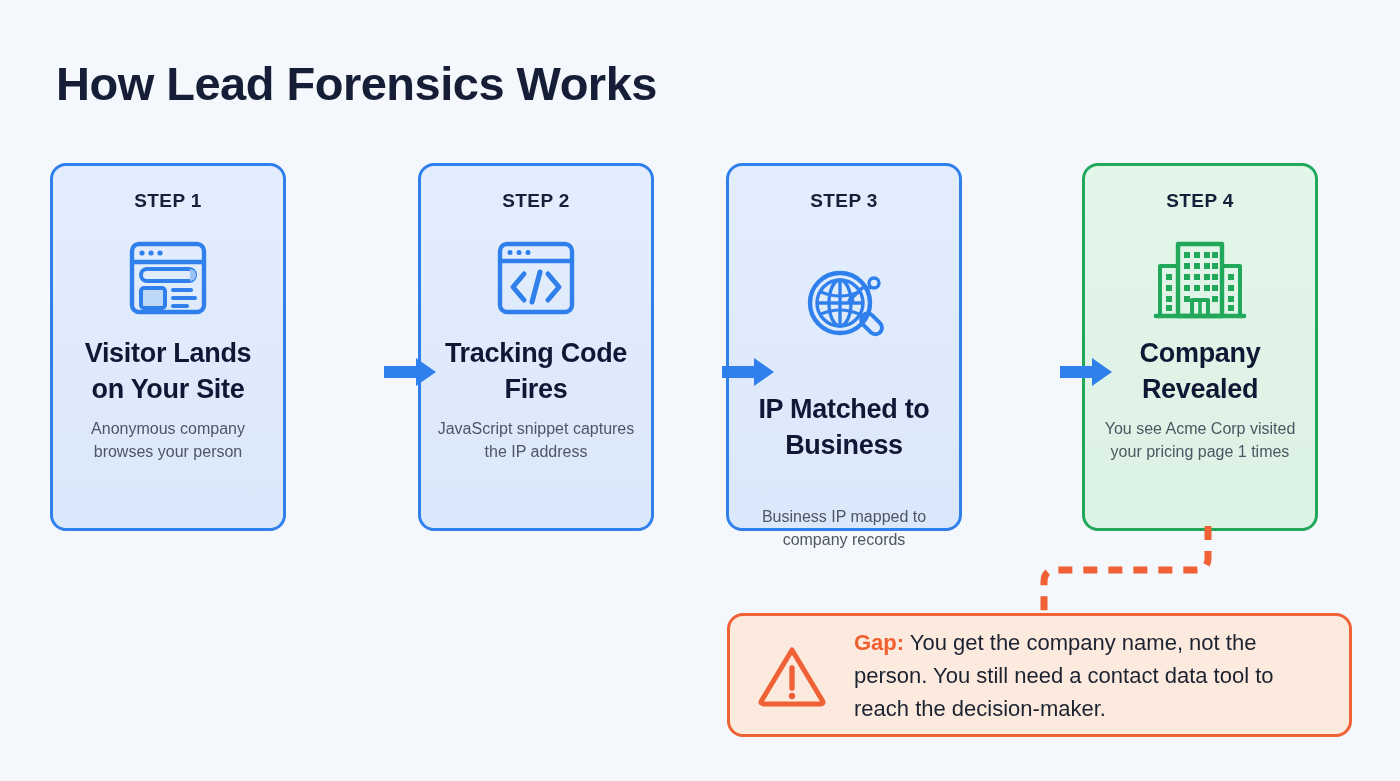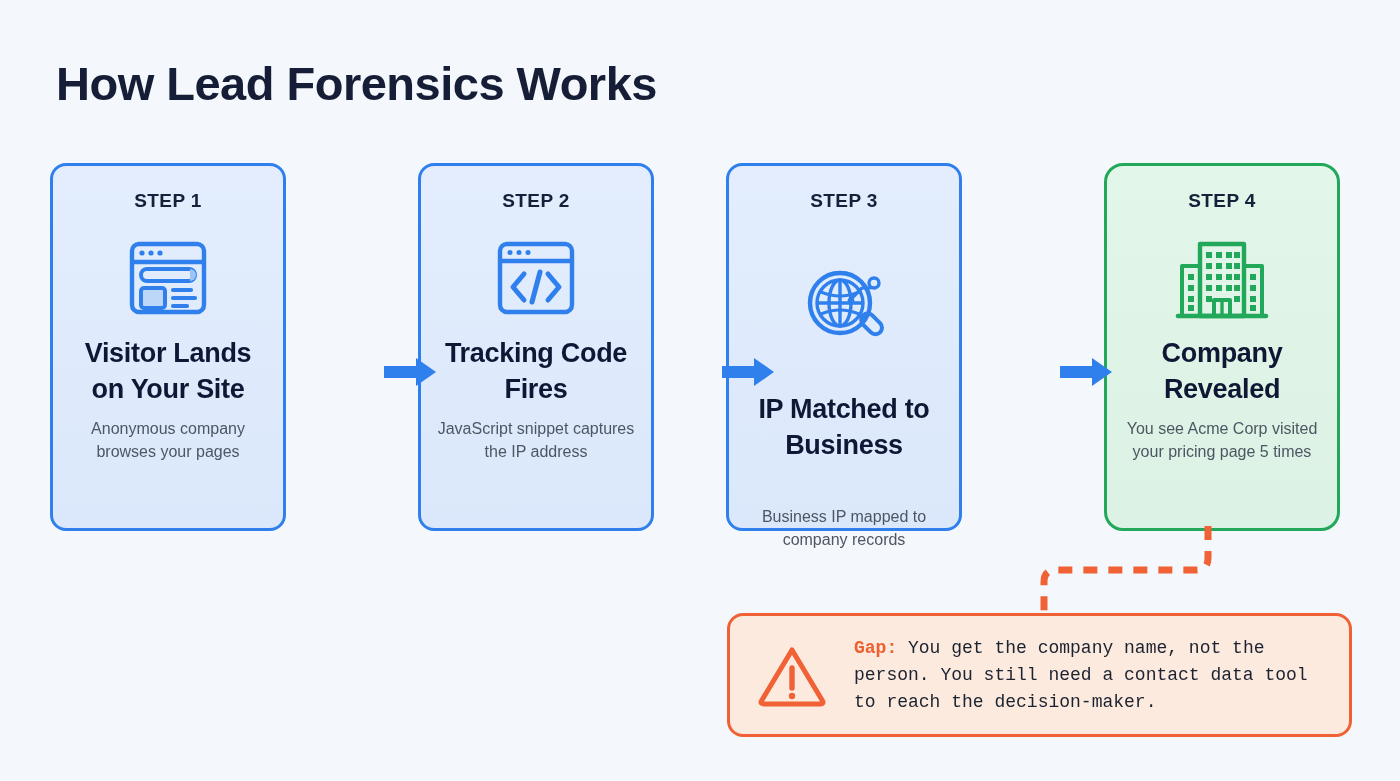--- a/index.html
+++ b/index.html
@@ -56,24 +56,23 @@
     background: linear-gradient(180deg, #e3edfd 0%, #dbe8fb 100%);
     display: flex;
     flex-direction: column;
     align-items: center;
     padding-top: 24px;
   }
   .step-card.card-1 { left: 0px; }
   .step-card.card-2 { left: 328px; margin-left: 40px; }
   .step-card.card-3 { left: 676px; gap: 32px; }
   .step-card.card-4 {
-    left: 1054px;
+    left: 1032px;
     border-color: #22a85a;
     background: linear-gradient(180deg, #e2f6e9 0%, #dcf2e4 100%);
-    border-radius: 19px;
   }
 
   .step-label {
     font-size: 19px;
     font-weight: bold;
     color: #17203a;
     letter-spacing: 0.4px;
     margin-bottom: 14px;
   }
 
@@ -139,24 +138,23 @@
     align-items: center;
     padding: 0 26px;
   }
   .callout-icon {
     flex: 0 0 auto;
     margin-right: 26px;
     display: flex;
     align-items: center;
   }
   .callout-text {
-    font-size: 18px;
+    font-size: 22px;
     line-height: 1.5;
     color: #1b2230;
-    font-family: Liberation Mono, monospace;
   }
   .gap-label {
     color: #f0602f;
     font-weight: bold;
   }
 </style>
 </head>
 <body>
 
 <div class="canvas">
@@ -176,21 +174,21 @@
           <circle cx="40" cy="23" r="2.6" fill="#2f80ed"></circle>
           <rect x="21" y="39" width="54" height="12" rx="6" stroke="#2f80ed" stroke-width="4"></rect>
           <path d="M70 39a6 6 0 0 1 0 12z" fill="#9dc4f5"></path>
           <rect x="21" y="58" width="24" height="20" rx="3" stroke="#2f80ed" stroke-width="4" fill="#bcd7f8"></rect>
           <line x1="53" y1="60" x2="71" y2="60" stroke="#2f80ed" stroke-width="4.2" stroke-linecap="round"></line>
           <line x1="53" y1="68" x2="75" y2="68" stroke="#2f80ed" stroke-width="4.2" stroke-linecap="round"></line>
           <line x1="53" y1="76" x2="67" y2="76" stroke="#2f80ed" stroke-width="4.2" stroke-linecap="round"></line>
         </svg>
       </div>
       <div class="step-title">Visitor Lands on Your Site</div>
-      <div class="step-desc">Anonymous company browses your pages</div>
+      <div class="step-desc">Anonymous company browses your person</div>
     </div>
 
     <div class="step-card card-2">
       <div class="step-label">STEP 2</div>
       <div class="step-icon">
         <svg width="96" height="96" viewBox="0 0 96 96" fill="none">
           <rect x="12" y="14" width="72" height="68" rx="7" stroke="#2f80ed" stroke-width="4.4"></rect>
           <line x1="12" y1="31" x2="84" y2="31" stroke="#2f80ed" stroke-width="4.4"></line>
           <circle cx="22" cy="22.5" r="2.5" fill="#2f80ed"></circle>
           <circle cx="31" cy="22.5" r="2.5" fill="#2f80ed"></circle>
@@ -268,21 +266,21 @@
             <rect x="78" y="55" width="6" height="6"></rect>
             <rect x="78" y="66" width="6" height="6"></rect>
             <rect x="78" y="75" width="6" height="6"></rect>
           </g>
 
           <path d="M42 86 v-16 h16 v16" stroke="#22a85a" stroke-width="4" stroke-linejoin="round" fill="none"></path>
           <line x1="50" y1="70" x2="50" y2="86" stroke="#22a85a" stroke-width="3.4"></line>
         </svg>
       </div>
       <div class="step-title">Company Revealed</div>
-      <div class="step-desc">You see Acme Corp visited your pricing page 5 times</div>
+      <div class="step-desc">You see Acme Corp visited your pricing page 1 times</div>
     </div>
 
     <div class="arrow a1">
       <svg width="54" height="34" viewBox="0 0 54 34" fill="none">
         <rect x="0" y="11" width="34" height="12" fill="#2f80ed"></rect>
         <path d="M32 3 L52 17 L32 31 Z" fill="#2f80ed"></path>
       </svg>
     </div>
     <div class="arrow a2">
       <svg width="54" height="34" viewBox="0 0 54 34" fill="none">

